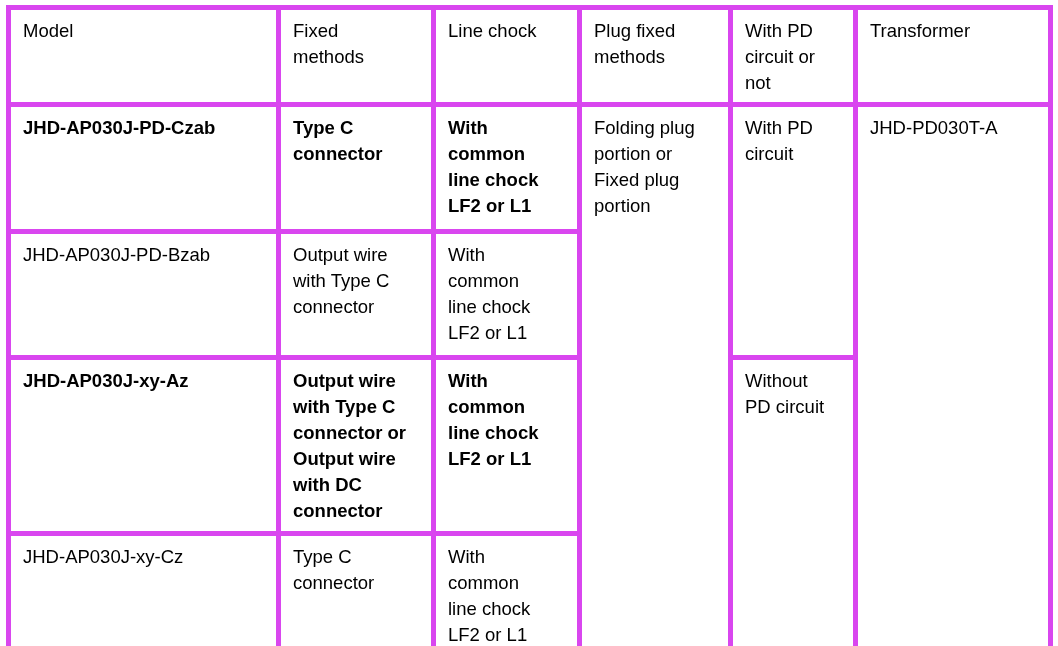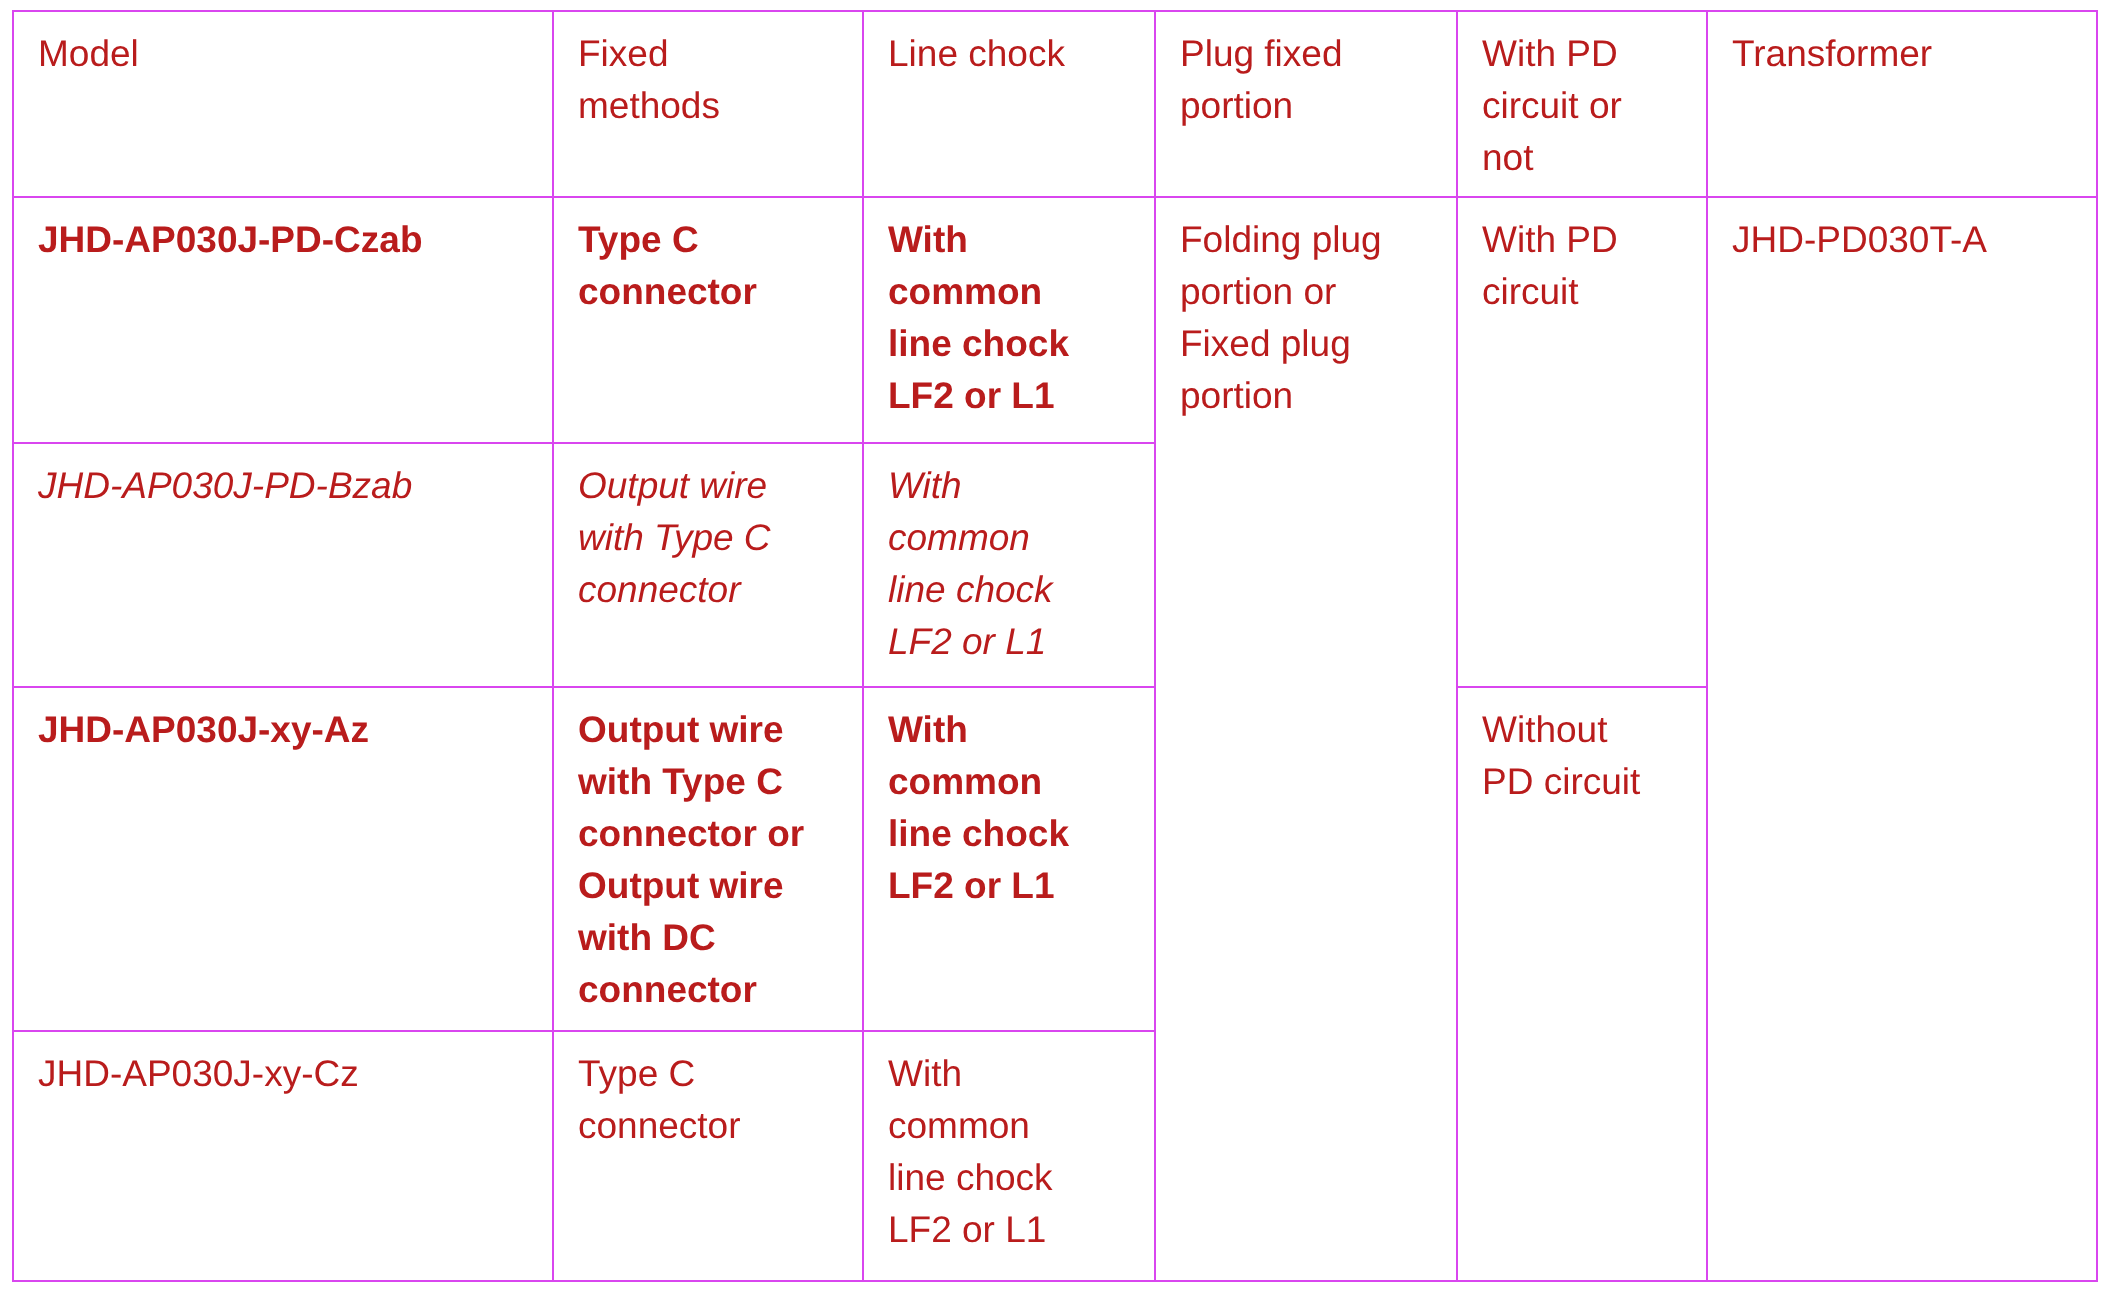--- a/index.html
+++ b/index.html
@@ -27,33 +27,33 @@
     background: #ffffff;
   }
   table.spec-table col.c0 { width: 270px; }
   table.spec-table col.c1 { width: 155px; }
   table.spec-table col.c2 { width: 146px; }
   table.spec-table col.c3 { width: 151px; }
   table.spec-table col.c4 { width: 125px; }
   table.spec-table col.c5 { width: 195px; }
 
   table.spec-table td {
-    border: 1px solid #d946ef;
+    border: 5px solid #d946ef;
     vertical-align: top;
     padding: 8px 0 6px 12px;
     font-size: 18.5px;
     line-height: 26px;
     font-family: "Liberation Sans", sans-serif;
-    color: #b91c1c;
+    color: #000000;
     white-space: pre-line;
     word-wrap: break-word;
   }
   td.row-head { height: 78px; }
   td.r1 { height: 108px; font-weight: bold; }
-  td.r2 { height: 107px; font-style: italic; }
+  td.r2 { height: 107px; }
   td.r3 { height: 157px; font-weight: bold; }
   td.r4 { height: 110px; }
 </style>
 </head>
 <body>
 
 <div id="spec-table-wrap">
   <table class="spec-table">
     <colgroup>
       <col class="c0">
@@ -63,21 +63,21 @@
         <col class="c4">
         <col class="c5">
     </colgroup>
     <tbody>
       <tr>
         <td class="row-head">Model</td>
         <td class="row-head">Fixed
 methods</td>
         <td class="row-head">Line chock</td>
         <td class="row-head">Plug fixed
-portion</td>
+methods</td>
         <td class="row-head">With PD
 circuit or
 not</td>
         <td class="row-head">Transformer</td>
       </tr>
 
       <tr>
         <td class="r1">JHD-AP030J-PD-Czab</td>
         <td class="r1">Type C
 connector</td>

